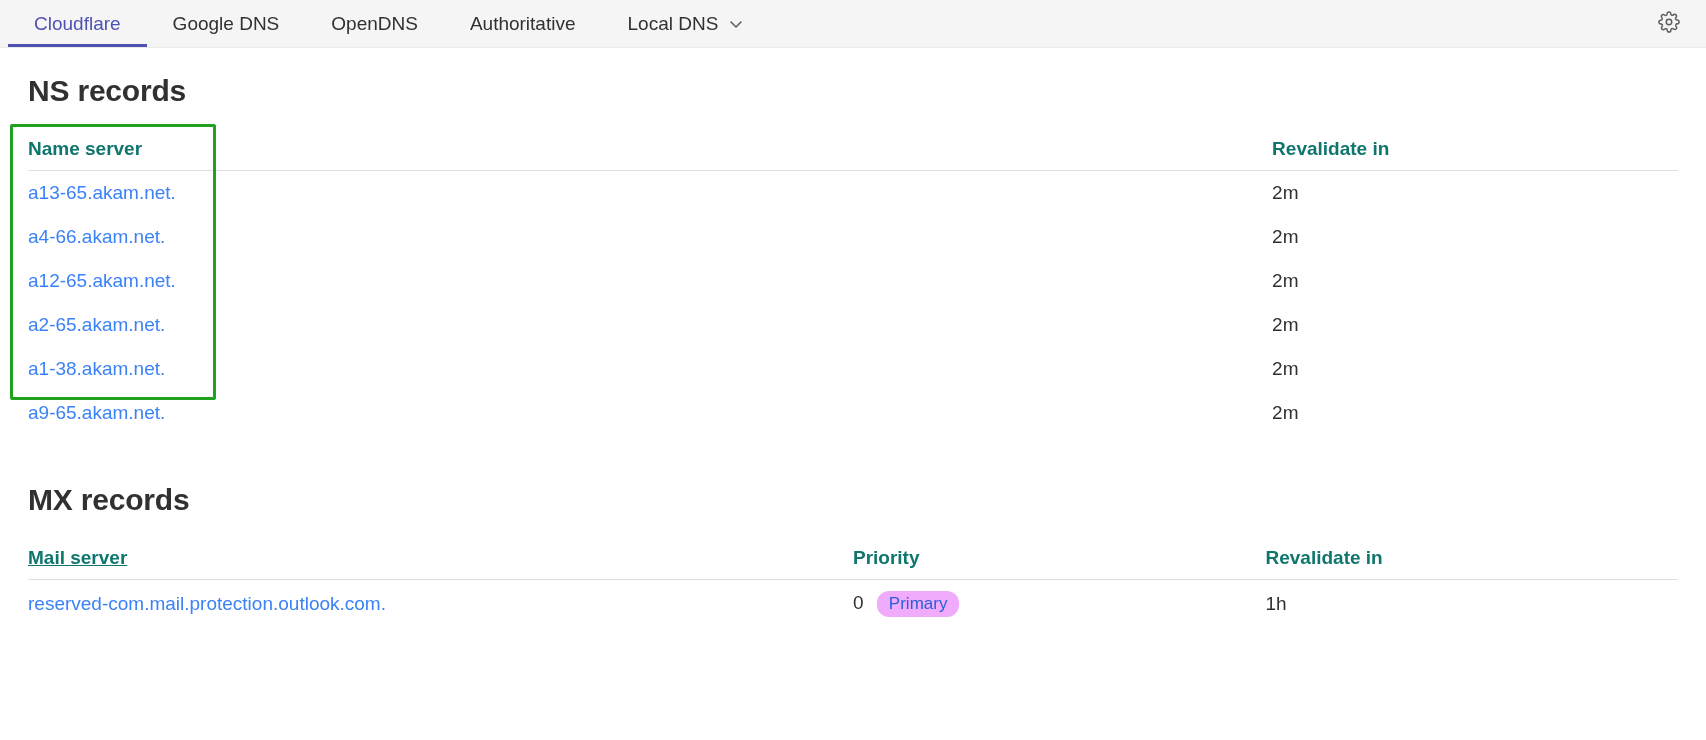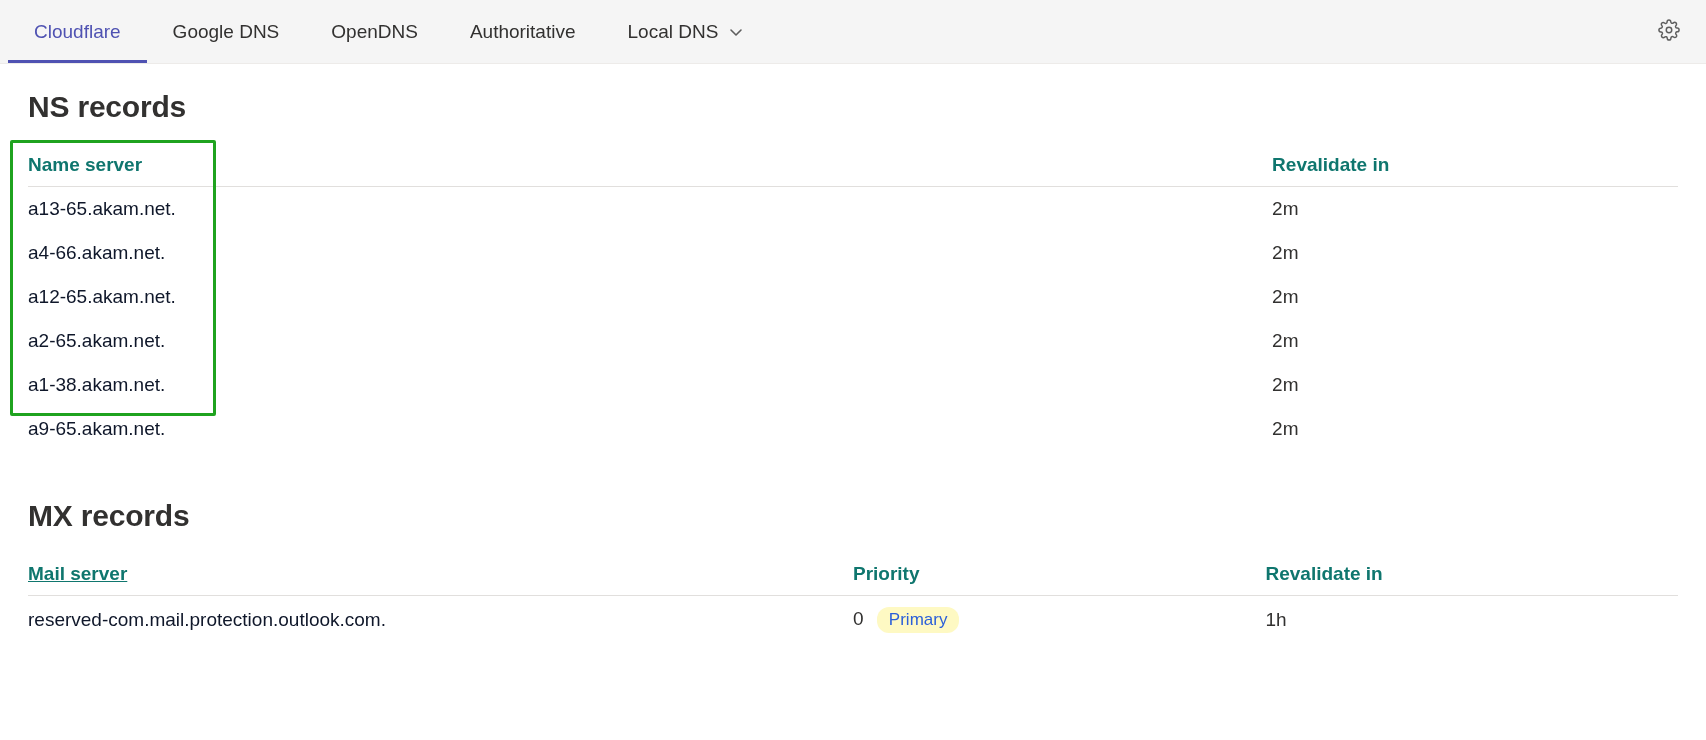--- a/index.html
+++ b/index.html
@@ -10,21 +10,21 @@
   body {
     font-family: "Segoe UI", -apple-system, BlinkMacSystemFont, sans-serif;
     background: #ffffff;
     color: #323130;
   }
   .tabs-bar {
     display: flex;
     align-items: center;
     background: #f5f5f5;
     border-bottom: 1px solid #edebe9;
-    height: 64px;
+    height: 48px;
     padding: 0 8px;
   }
   .tab {
     padding: 0 26px;
     height: 100%;
     display: flex;
     align-items: center;
     font-size: 19px;
     color: #323130;
     cursor: pointer;
@@ -85,28 +85,28 @@
     font-size: 19px;
     padding: 11px 0;
     color: #323130;
   }
   .col-name { width: 50%; text-decoration: underline; }
   .col-priority { width: 25%; }
   .col-revalidate { width: 25%; }
   .ns-col-name { width: 75.4%; }
   .ns-col-revalidate { width: 24.6%; }
   .link {
-    color: #0f172a;
+    color: #3b82f6;
     cursor: pointer;
     text-decoration: none;
     margin-top: 17px;
   }
   .badge {
     display: inline-block;
-    background: #fef9c3;
+    background: #f0abfc;
     color: #2b5fd9;
     font-size: 17px;
     padding: 3px 12px;
     border-radius: 12px;
     margin-left: 8px;
   }
   .highlight-box {
     position: absolute;
     border: 3px solid #1fa31f;
     border-radius: 2px;

